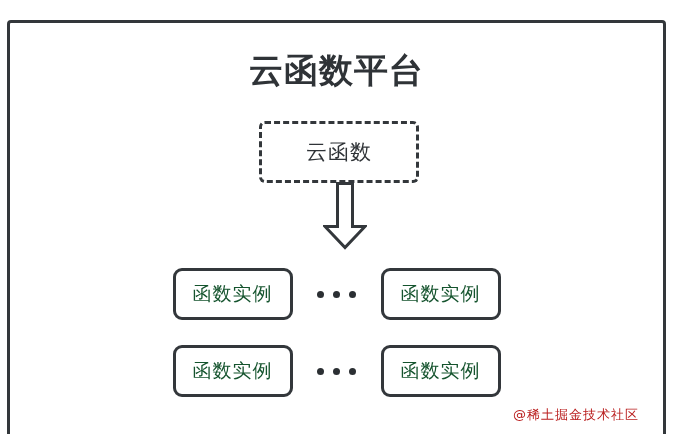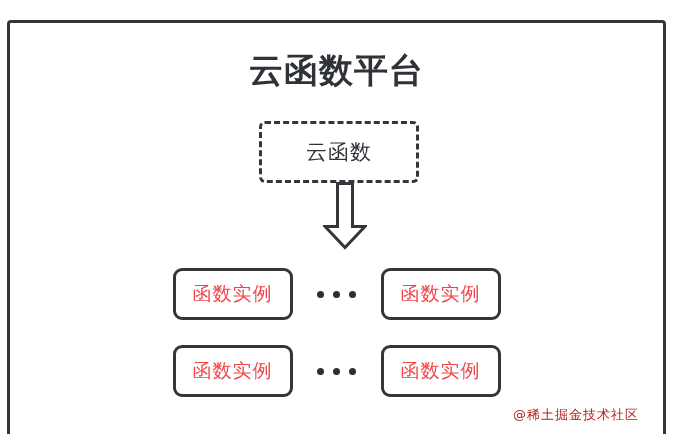--- a/index.html
+++ b/index.html
@@ -91,21 +91,21 @@
     box-sizing: border-box;
     border: 3px solid #33373b;
     border-radius: 9px;
     background: #ffffff;
     display: flex;
     align-items: center;
     justify-content: center;
   }
   .instance-box .box-label {
     font-size: 19px;
-    color: #ef4444;
+    color: #14532d;
     letter-spacing: 1px;
   }
 
   .ellipsis-gap {
     width: 88px;
     height: 52px;
     display: flex;
     align-items: center;
     justify-content: center;
     gap: 9px;

